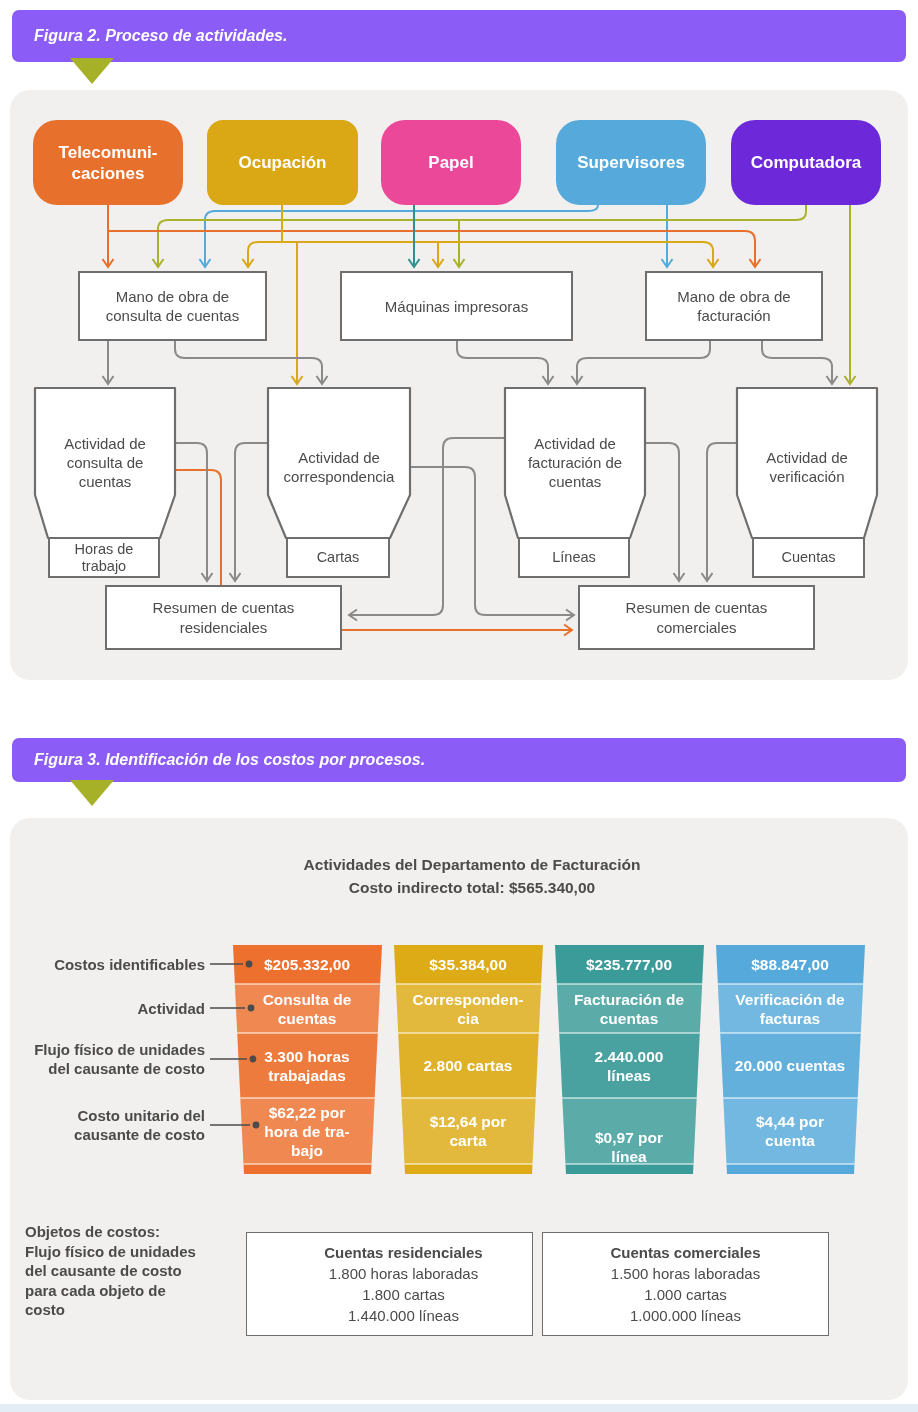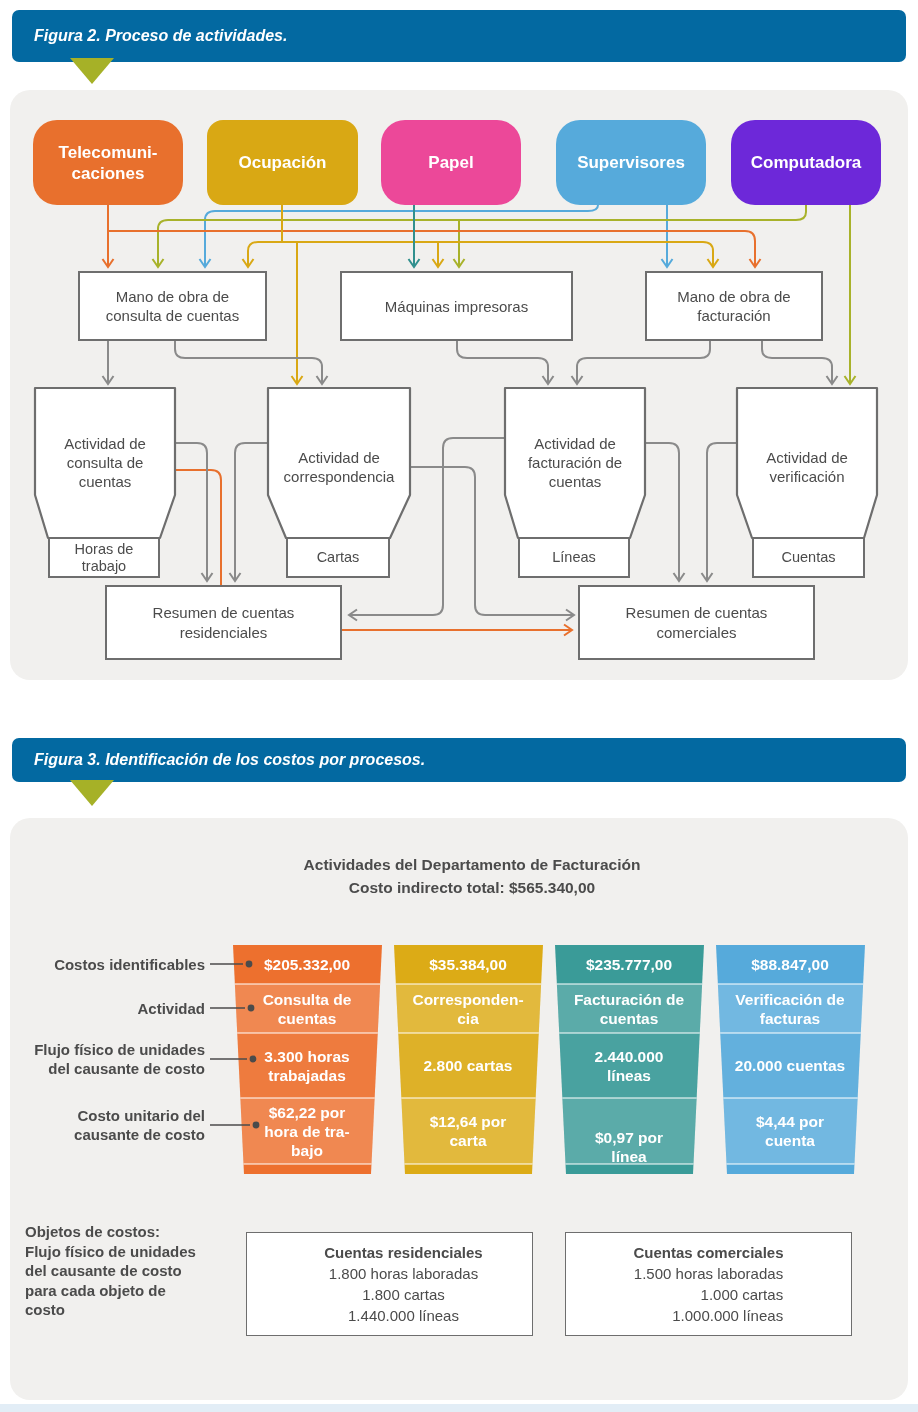--- a/index.html
+++ b/index.html
@@ -1,33 +1,33 @@
 <!DOCTYPE html>
 <html><head>
 <meta charset="utf-8">
 <style>
   html,body{margin:0;padding:0;background:#ffffff;}
   #stage{position:relative;width:918px;height:1412px;background:#ffffff;overflow:hidden;
          font-family:"Liberation Sans","DejaVu Sans",sans-serif;color:#4b4b4b;}
   .abs{position:absolute;}
   .card{position:absolute;left:10px;width:898px;background:#f1f0ee;border-radius:20px;}
-  .banner{position:absolute;left:12px;width:894px;background:#0369a1;border-radius:7px;
+  .banner{position:absolute;left:12px;width:894px;background:#8b5cf6;border-radius:7px;
           display:flex;align-items:center;color:#fff;font-style:italic;font-weight:bold;
           font-size:16px;padding-left:22px;box-sizing:border-box;}
   .resbox{position:absolute;top:120px;height:85px;border-radius:24px;display:flex;align-items:center;
           justify-content:center;text-align:center;color:#fff;font-weight:bold;font-size:17px;
           line-height:21px;white-space:pre-line;}
   .poolbox{position:absolute;top:271px;height:70px;background:#fff;border:2.5px solid #6e6e6e;
            box-sizing:border-box;display:flex;align-items:center;justify-content:center;text-align:center;
            font-size:15px;line-height:19px;white-space:pre-line;}
   .actlabel{position:absolute;text-align:center;font-size:15px;line-height:19px;white-space:pre-line;}
   .drvbox{position:absolute;top:537px;height:41px;background:#fff;border:2.2px solid #6e6e6e;
           box-sizing:border-box;display:flex;align-items:center;justify-content:center;text-align:center;
           font-size:14.5px;line-height:17px;white-space:pre-line;}
-  .sumbox{position:absolute;top:585px;height:75px;background:#fff;border:2.2px solid #6e6e6e;
+  .sumbox{position:absolute;top:585px;height:65px;background:#fff;border:2.2px solid #6e6e6e;
           box-sizing:border-box;display:flex;align-items:center;justify-content:center;text-align:center;
           font-size:15px;line-height:20px;white-space:pre-line;}
   .f3title{position:absolute;left:13px;width:918px;text-align:center;font-weight:bold;font-size:15.5px;line-height:23px;}
   .rowlabel{position:absolute;left:25px;width:180px;text-align:right;font-weight:bold;
             font-size:15px;line-height:19px;white-space:pre-line;}
   .coltext{position:absolute;display:flex;align-items:center;justify-content:center;text-align:center;
            color:#fff;font-weight:bold;font-size:15.5px;line-height:19px;white-space:pre-line;}
   .objlabel{position:absolute;left:25px;width:180px;text-align:left;font-weight:bold;
             font-size:15px;line-height:19.5px;white-space:pre-line;}
   .objbox{position:absolute;top:1232px;height:104px;width:287px;background:#fff;border:1.5px solid #6e6e6e;
@@ -290,20 +290,20 @@
 del causante de costo
 para cada objeto de
 costo</div>
 
   <div class="objbox" style="left:246px;padding-left:28px;">
     <div class="t">Cuentas residenciales</div>
     <div class="l">1.800 horas laboradas
 1.800 cartas
 1.440.000 líneas</div>
   </div>
-  <div class="objbox" style="left:565px;text-align:right;">
+  <div class="objbox" style="left:542px;">
     <div class="t">Cuentas comerciales</div>
     <div class="l">1.500 horas laboradas
 1.000 cartas
 1.000.000 líneas</div>
   </div>
 
 </div>
 
 </body></html>

